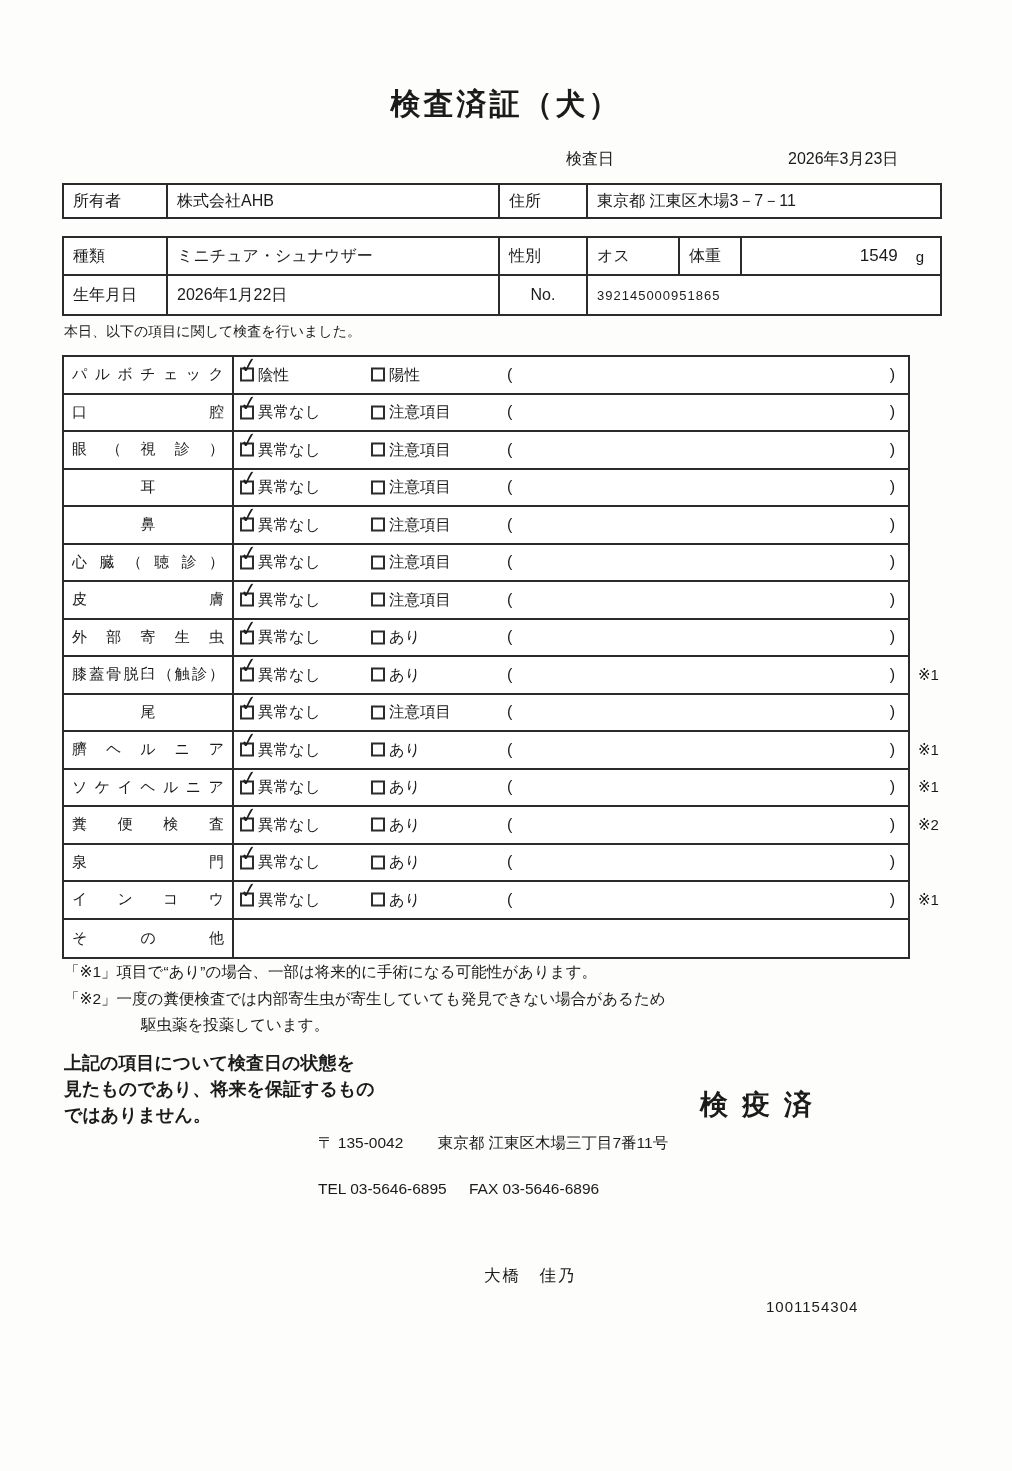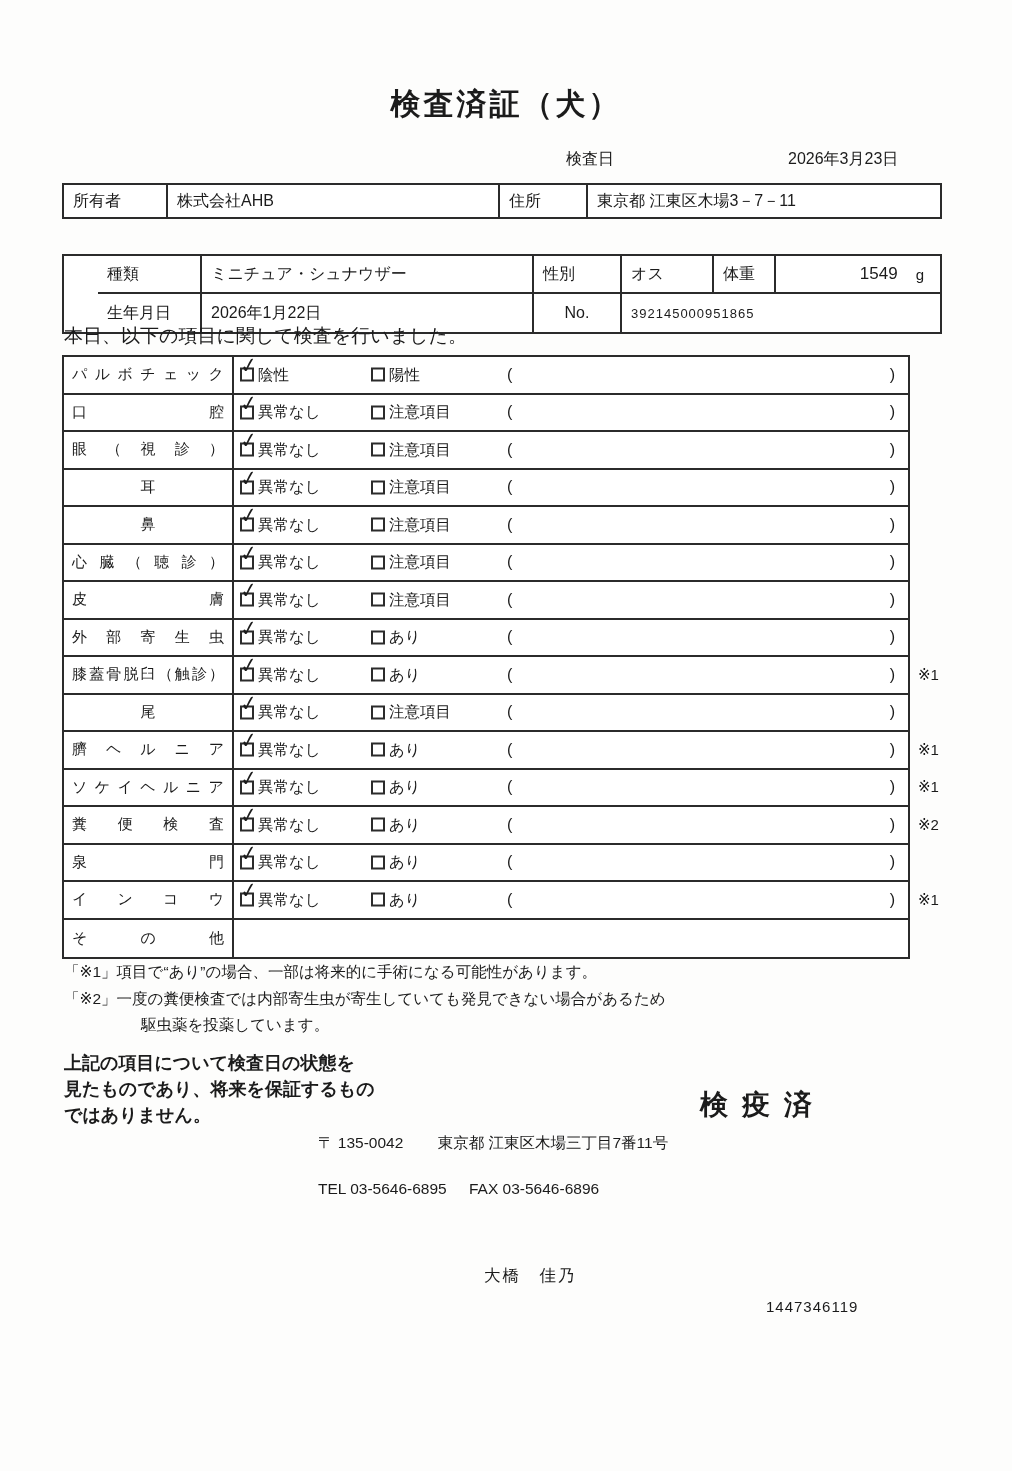--- a/index.html
+++ b/index.html
@@ -23,41 +23,41 @@
   }
   .date-label{position:absolute;left:566px;top:149px;font-size:16px;}
   .date-value{position:absolute;left:788px;top:149px;font-size:16px;}
 
   
   .htable{
     position:absolute;left:62px;width:880px;
     border:2px solid var(--ln);box-sizing:border-box;background:#fff;
   }
   .tableA{top:183px;height:36px;display:flex;}
-  .tableB{top:254px;padding-left:34px;}
+  .tableB{top:236px;}
   .brow{display:flex;height:38px;border-bottom:2px solid var(--ln);box-sizing:border-box;}
   .brow.last-row{border-bottom:none;}
   .hc{
     border-right:2px solid var(--ln);box-sizing:border-box;
     display:flex;align-items:center;padding:0 9px;
     font-size:16px;white-space:nowrap;overflow:hidden;
   }
   .hc.last{border-right:none;}
   .w-label{width:104px;}
   .w-value{width:332px;}
   .w-small{width:88px;}
   .w-sex{width:92px;}
   .w-wlabel{width:62px;}
   .w-rest{flex:1;}
   .hc.center{justify-content:center;}
   .hc.weight{justify-content:flex-end;padding-right:16px;font-size:17px;}
   .hc.weight .unit{margin-left:18px;font-size:15px;}
   .hc.mono{font-size:13px;letter-spacing:1px;}
 
-  .intro{position:absolute;left:64px;top:323px;font-size:19px;}
+  .intro{position:absolute;left:64px;top:323px;font-size:14px;}
 
   
   .insp{
     position:absolute;left:62px;top:355px;width:848px;
     border:2px solid var(--ln);box-sizing:border-box;background:#fff;
   }
   .irow{
     display:flex;height:37.5px;border-bottom:2px solid var(--ln);
     box-sizing:border-box;position:relative;
   }
@@ -520,15 +520,15 @@
     <span>〒 135-0042</span>
     <span class="addr">東京都 江東区木場三丁目7番11号</span>
   </div>
 
   <div class="tel">
     <span>TEL 03-5646-6895</span>
     <span class="fax">FAX 03-5646-6896</span>
   </div>
 
   <div class="examiner">大橋　佳乃</div>
-  <div class="serial">1447346119</div>
+  <div class="serial">1001154304</div>
 
 </div>
 
 </body></html>

